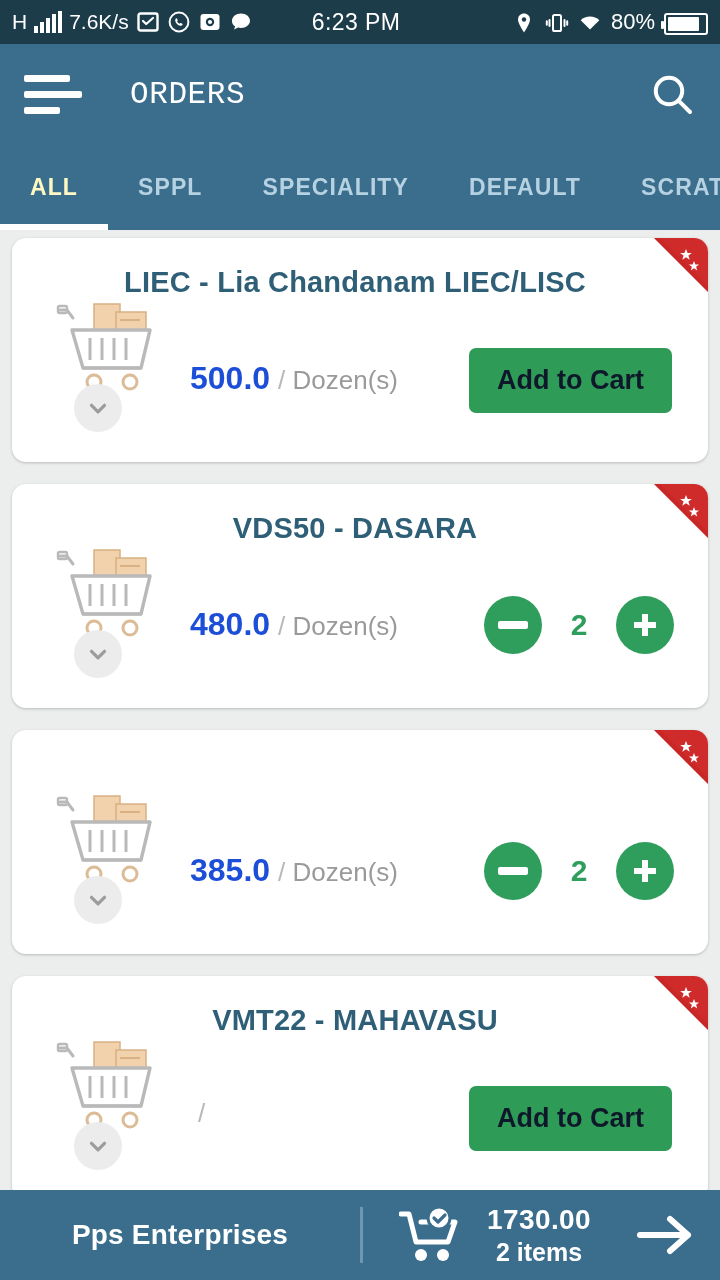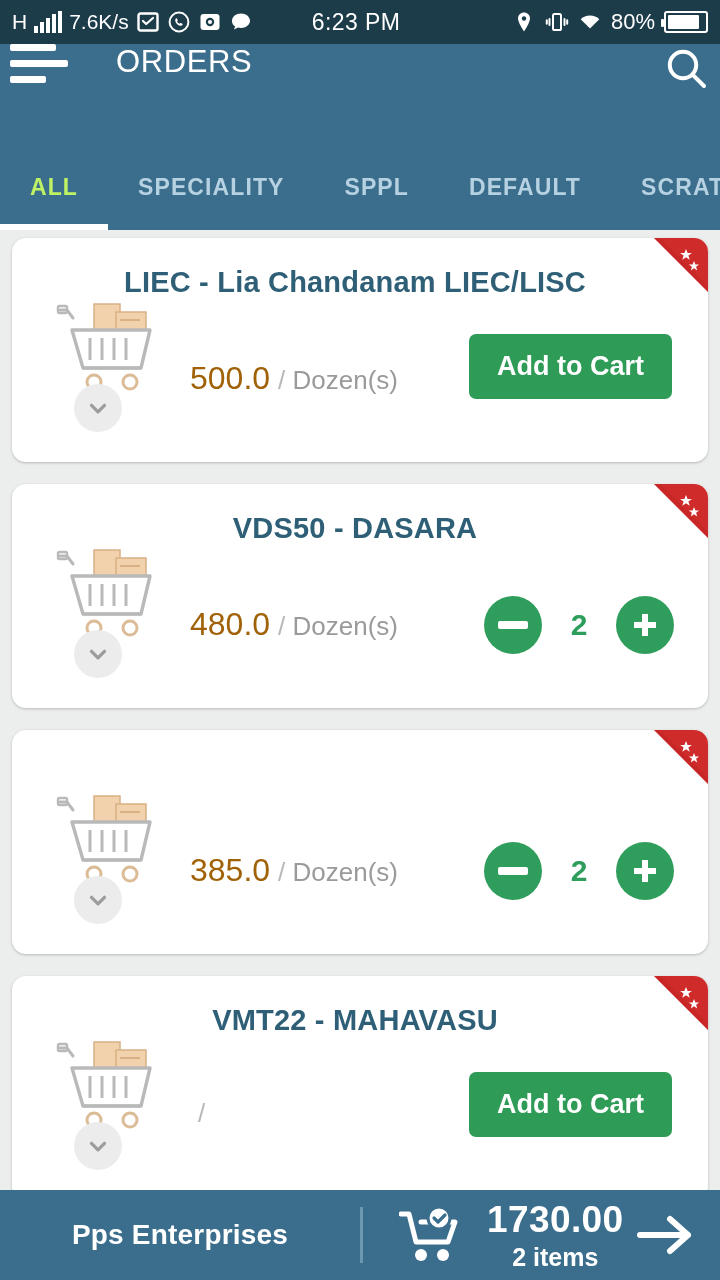--- a/index.html
+++ b/index.html
@@ -11,21 +11,21 @@
   }
   .phone { position: relative; width: 720px; height: 1280px; overflow: hidden; }
 
   
   .statusbar {
     height: 44px; background: #1d3c4a; color: #fff;
     display: flex; align-items: center; padding: 0 12px;
     font-size: 22px; font-weight: 500;
   }
   .sb-left { display: flex; align-items: center; gap: 7px; }
-  .sb-right { display: flex; align-items: center; gap: 9px; margin-left: auto; }
+  .sb-right { display: flex; align-items: flex-end; gap: 9px; margin-left: auto; }
   .sb-center { position: absolute; left: 0; right: 8px; text-align: center; pointer-events: none; }
   .sb-center span { font-size: 23px; letter-spacing: .4px; }
   .net-h { font-size: 21px; font-weight: 400; }
   .bars { display: flex; align-items: flex-end; gap: 2px; height: 22px; }
   .bars i { display: block; width: 4px; background: #fff; }
   .bars i:nth-child(1) { height: 7px; }
   .bars i:nth-child(2) { height: 11px; }
   .bars i:nth-child(3) { height: 15px; }
   .bars i:nth-child(4) { height: 19px; }
   .bars i:nth-child(5) { height: 22px; }
@@ -41,22 +41,23 @@
   }
   .battery i {
     position: absolute; left: 2px; top: 2px; bottom: 2px; width: 78%;
     background: #fff; border-radius: 1px;
   }
   .pct { font-size: 22px; }
 
   
   .appbar {
     height: 100px; background: #3b6e8c;
-    display: flex; padding: 0 10px;
+    display: flex; align-items: center; padding: 0 24px;
     position: relative;
+    font-family: Liberation Mono, monospace;
   }
   .hamburger { width: 60px; display: flex; flex-direction: column; gap: 9px; cursor: pointer; }
   .hamburger i { display: block; height: 7px; background: #fff; border-radius: 2px; }
   .hamburger i:nth-child(1) { width: 46px; }
   .hamburger i:nth-child(2) { width: 58px; }
   .hamburger i:nth-child(3) { width: 36px; }
   .appbar-title {
     color: #fff; font-size: 31px; font-weight: 500; letter-spacing: .6px;
     margin-left: 46px;
   }
@@ -65,21 +66,21 @@
   
   .tabs {
     height: 86px; background: #3b6e8c; display: flex; align-items: stretch;
     overflow: hidden; position: relative;
   }
   .tab {
     display: flex; align-items: center; justify-content: center;
     color: #b6d2e2; font-size: 23px; font-weight: 700; letter-spacing: 1.1px;
     padding: 0 30px; white-space: nowrap; cursor: pointer; position: relative;
   }
-  .tab.active { color: #bef264; }
+  .tab.active { color: #fef9c3; }
   .tab.active::after {
     content: ""; position: absolute; left: 0; right: 0; bottom: 0; height: 6px; background: #fff;
   }
 
   
   .list {
     position: absolute; top: 230px; left: 0; right: 0; bottom: 0;
     background: #eceded; padding: 8px 12px 0 12px; overflow: hidden;
   }
   .card {
@@ -89,27 +90,27 @@
   }
   .card-title {
     position: absolute; top: 28px; left: 0; right: 0; text-align: center;
     color: #2e5f77; font-size: 29px; font-weight: 700; letter-spacing: .2px;
     padding: 0 70px 0 60px;
   }
   .cart-img { position: absolute; left: 42px; top: 58px; width: 108px; height: 100px; }
   .price-row {
     position: absolute; left: 178px; top: 122px; display: flex; align-items: baseline; gap: 8px;
   }
-  .price { color: #a16207; font-size: 32px; font-weight: 400; }
+  .price { color: #1d4ed8; font-size: 32px; font-weight: 700; }
   .unit { color: #9a9a9a; font-size: 26px; text-align: center; }
   .unit b { color: #b8b8b8; font-weight: 400; }
 
   .add-btn {
-    position: absolute; right: 36px; top: 96px;
-    background: #2e9b57; color: #ffffff; border: none; border-radius: 7px;
+    position: absolute; right: 36px; top: 110px;
+    background: #2e9b57; color: #0f172a; border: none; border-radius: 7px;
     font-family: "Liberation Sans", sans-serif;
     font-size: 27px; font-weight: 700; padding: 17px 28px; cursor: pointer;
   }
   .stepper {
     position: absolute; right: 34px; top: 112px;
     display: flex; align-items: center; gap: 28px;
   }
   .step-btn {
     width: 58px; height: 58px; border-radius: 50%; background: #2f9e5c;
     display: flex; align-items: center; justify-content: center; cursor: pointer;
@@ -130,21 +131,21 @@
     position: absolute; left: 0; right: 0; bottom: 0; height: 90px;
     background: #3b6e8c; display: flex; align-items: center;
   }
   .merchant {
     color: #fff; font-size: 28px; font-weight: 700; flex: 0 0 360px;
     text-align: center; letter-spacing: .2px;
   }
   .vdivider { width: 3px; height: 56px; background: #7ea7bd; opacity: .75; }
   .bb-cart { width: 62px; height: 58px; margin-left: 36px; }
   .totals { margin-left: 26px; text-align: center; color: #fff; }
-  .total-amt { font-size: 37px; font-weight: 700; letter-spacing: .4px; }
+  .total-amt { font-size: 28px; font-weight: 700; letter-spacing: .4px; }
   .total-items { font-size: 25px; font-weight: 700; margin-top: 2px; }
   .arrow-btn { margin-left: auto; margin-right: 24px; width: 60px; height: 48px; cursor: pointer; }
 </style>
 </head>
 <body>
 
 <div class="phone">
 
   <div class="statusbar">
     <div class="sb-left">
@@ -223,24 +224,24 @@
           <path d="M15.4 15.4L21 21" stroke="#fff" stroke-width="2" stroke-linecap="round"></path>
         </svg>
     </div>
   </div>
 
   <div class="tabs">
     <div class="tab active">
         <span>ALL</span>
       </div>
     <div class="tab">
+        <span>SPPL</span>
+      </div>
+    <div class="tab">
         <span>SPECIALITY</span>
-      </div>
-    <div class="tab">
-        <span>SPPL</span>
       </div>
     <div class="tab">
         <span>DEFAULT</span>
       </div>
     <div class="tab">
         <span>SCRATCH</span>
       </div>
   </div>
 
   <div class="list">

